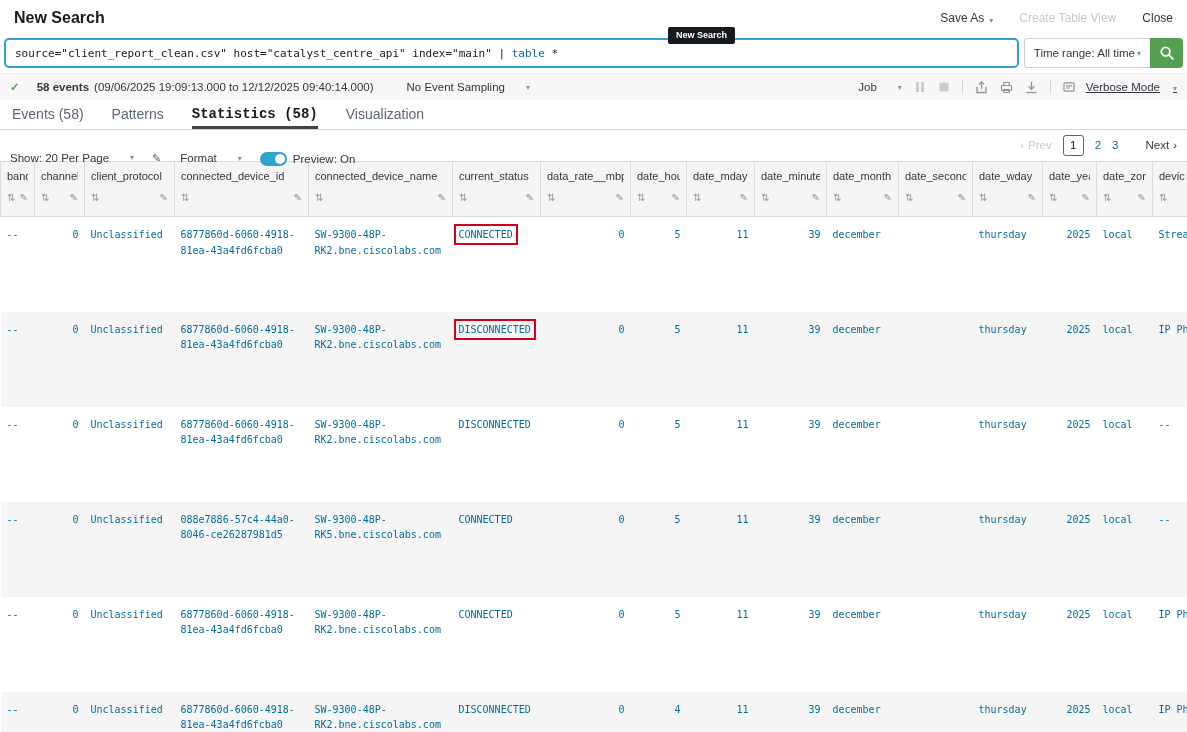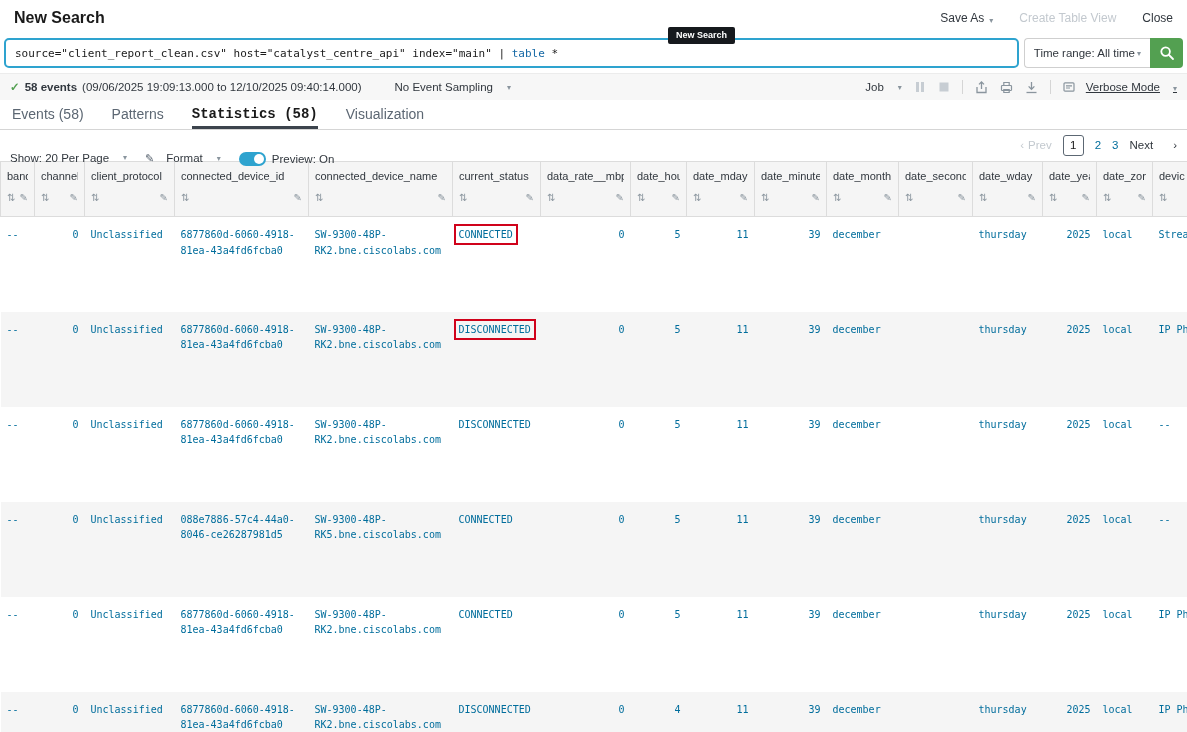--- a/index.html
+++ b/index.html
@@ -27,23 +27,23 @@
   .search-btn { width: 33px; border: none; background: var(--accent-green, #53a051); border-radius: 0 4px 4px 0;
     display: flex; align-items: center; justify-content: center; cursor: pointer; }
   .annotation-tooltip { position: absolute; left: 668px; top: -9px; z-index: 20; background: #16191d; color: #fff;
     font-size: 9px; font-weight: bold; padding: 3px 8px 4px; border-radius: 2px; white-space: nowrap; }
 
   
   .status-row { height: 27px; background: #f7f7f7; display: flex; align-items: center; justify-content: space-between;
     padding: 0 10px; font-size: 11.5px; border-top: 1px solid #ececec; }
   .status-left { display: flex; align-items: center; gap: 5px; }
   .check { color: var(--accent-green, #53a051); font-weight: bold; }
-  .events-count { font-weight: bold; }
+  .events-count { font-weight: bold; margin-left: 12px; }
   .events-range { color: #31373e; }
-  .dropdown { display: flex; align-items: center; gap: 12px; cursor: pointer; }
+  .dropdown { display: flex; align-items: center; gap: 19px; cursor: pointer; }
   .sampling { margin-left: 28px; }
   .status-right { display: flex; align-items: center; gap: 12px; }
   .icon-btn { color: #8a959e; display: flex; align-items: center; cursor: pointer; }
   .icon-btn.disabled { color: #c7cdd3; cursor: default; }
   .vsep { width: 1px; height: 14px; background: #d5d5d5; }
   .verbose { display: flex; align-items: flex-end; gap: 11px; cursor: pointer; color: #31373e; text-decoration: underline; }
   .verbose svg { color: #8a959e; }
 
   
   .tabs { display: flex; gap: 28px; padding: 0 12px; border-bottom: 1px solid #d5d5d5; height: 30px; align-items: stretch; background: #fff; }
@@ -55,21 +55,21 @@
   .controls-left { display: flex; align-items: flex-start; gap: 18px; margin-top: 27px; }
   .pencil-icon { color: #5c6773; font-size: 11px; }
   .preview-wrap { display: flex; align-items: center; gap: 6px; }
   .toggle { width: 27px; height: 14px; border-radius: 8px; background: var(--focus-blue, #2ea3cf); position: relative; display: inline-block; cursor: pointer; }
   .toggle .knob { position: absolute; right: 2px; top: 2px; width: 10px; height: 10px; border-radius: 50%; background: #fff; }
   .pagination { display: flex; align-items: center; gap: 11px; font-size: 11.5px; }
   .prev { color: #c3c9cf; display: flex; gap: 4px; align-items: center; }
   .page { color: var(--value-teal, #006d9c); cursor: pointer; }
   .page.current { color: #1a1a1a; border: 1px solid #5c6773; border-radius: 3px; width: 21px; height: 21px;
     display: flex; align-items: center; justify-content: center; }
-  .next { color: #31373e; cursor: pointer; display: flex; gap: 20px; align-items: center; }
+  .next { color: #31373e; cursor: pointer; display: flex; gap: 4px; align-items: center; margin-left: 16px; }
 
   
   .table-wrap { width: 1187px; overflow: hidden; margin-top: 1px; }
   table.stats-table { border-collapse: collapse; table-layout: fixed; width: 1272px; }
   .stats-table th { background: #f5f5f5; border: 1px solid #dcdcdc; vertical-align: top; text-align: left;
     padding: 8px 6px 5px; font-size: 11px; font-weight: normal; color: #31373e; height: 55px; cursor: pointer; }
   .th-name { white-space: nowrap; overflow: hidden; margin-bottom: 10px; }
   .th-icons { display: flex; justify-content: space-between; align-items: center; color: #8a959e; font-size: 10px; }
   .stats-table td { vertical-align: top; padding: 10px 6px; height: 95px; font-family: "DejaVu Sans Mono", monospace;
     font-size: 10px; line-height: 1.55; color: var(--value-teal, #006d9c); overflow-wrap: break-word; cursor: pointer; }
@@ -110,21 +110,21 @@
         </span>
       </button>
     </div>
   </div>
 </div>
 
 <div class="status-row">
   <div class="status-left">
     <span class="check">✓</span>
     <span class="events-count">58 events</span>
-    <span class="events-range">(09/06/2025 19:09:13.000 to 12/10/2025 09:40:14.000)</span>
+    <span class="events-range">(09/06/2025 19:09:13.000 to 12/12/2025 09:40:14.000)</span>
     <span class="dropdown sampling">
         <span>No Event Sampling</span>
         <span class="caret">▾</span>
       </span>
   </div>
   <div class="status-right">
     <span class="dropdown">
         <span>Job</span>
         <span class="caret">▾</span>
       </span>

